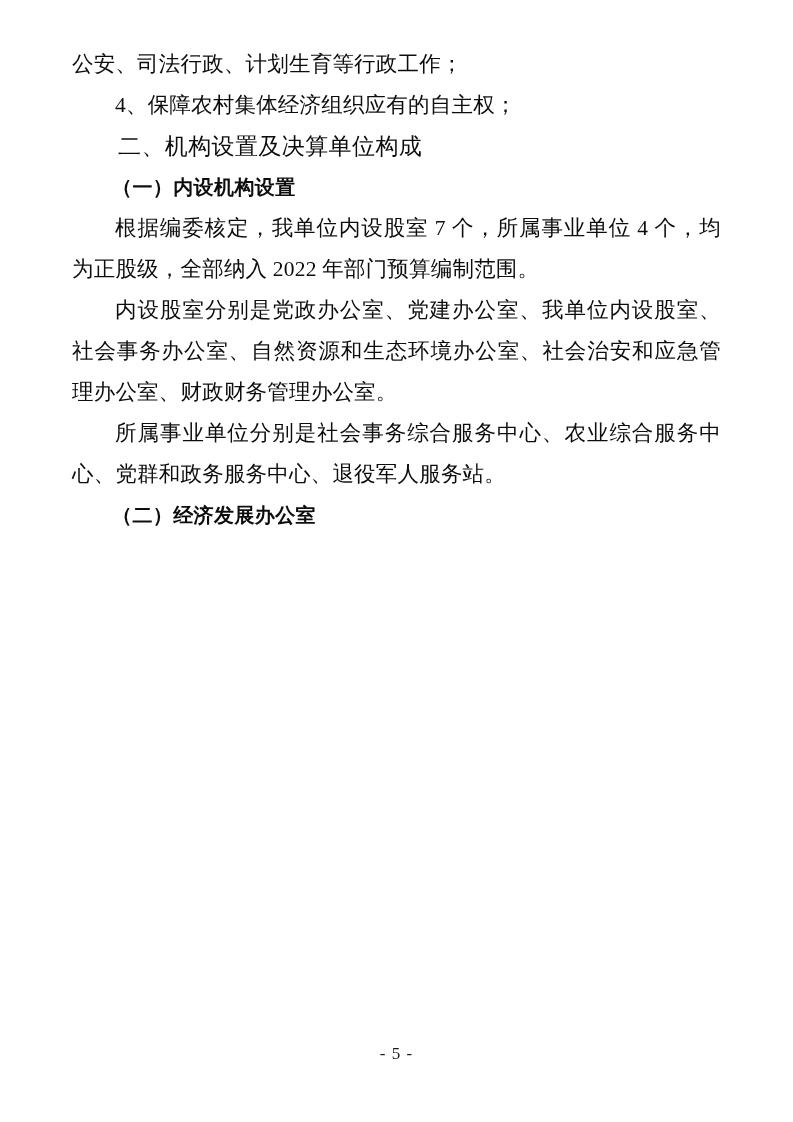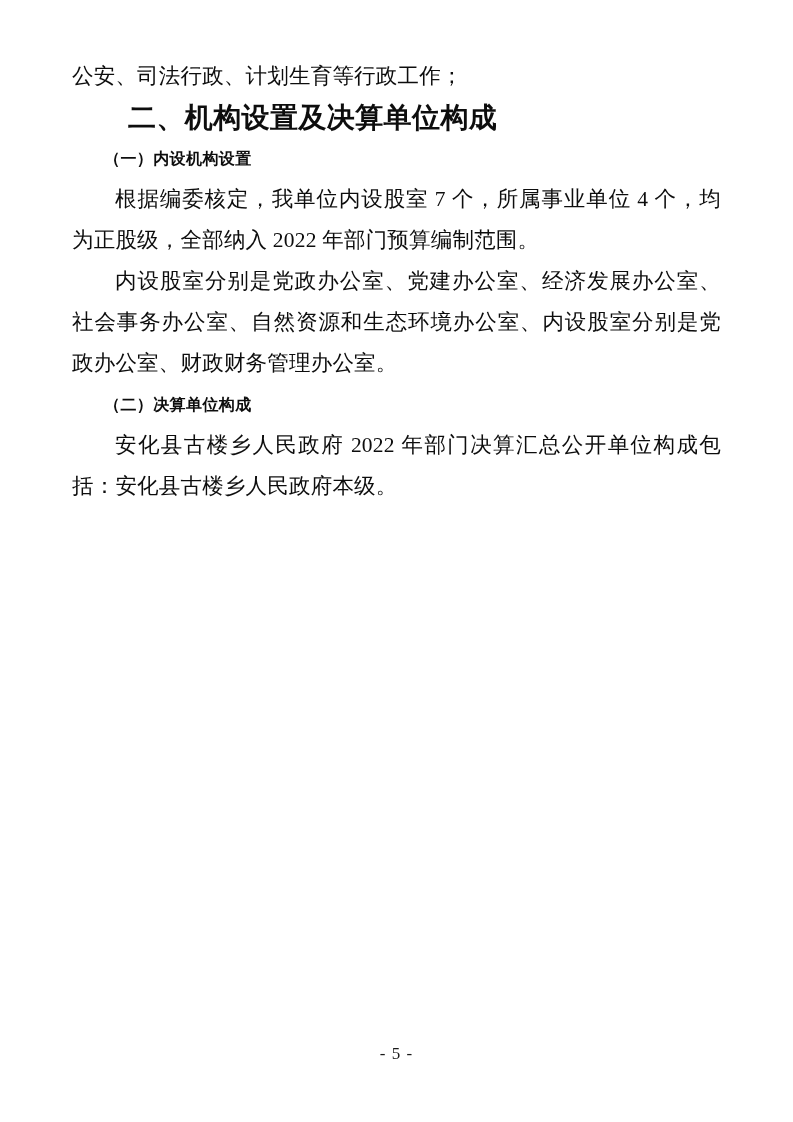--- a/index.html
+++ b/index.html
@@ -20,43 +20,42 @@
     height: 1122px;
     box-sizing: border-box;
     padding: 44px 72px 0 72px;
   }
   .doc-body {
     font-size: 21.5px;
     line-height: 41px;
     text-align: justify;
     text-justify: inter-ideograph;
     letter-spacing: 0.2px;
-    margin-top: 12px;
   }
   .para {
     margin: 0;
     text-indent: 0;
   }
   .para.indent {
     text-indent: 2em;
   }
   .heading {
     margin: 0;
     font-family: "Liberation Sans", "DejaVu Sans", sans-serif;
-    font-weight: bold;
-    font-size: 28px;
+    font-weight: normal;
+    font-size: 23px;
     line-height: 41px;
     text-indent: 2em;
     letter-spacing: 0.4px;
   }
   .subheading {
     margin: 0;
     font-family: "Liberation Sans", "DejaVu Sans", sans-serif;
     font-weight: bold;
-    font-size: 16px;
+    font-size: 20px;
     line-height: 41px;
     text-indent: 2em;
     letter-spacing: 0.4px;
   }
   .page-footer {
     position: absolute;
     left: 0;
     right: 0;
     bottom: 58px;
     text-align: center;
@@ -68,33 +67,34 @@
 </style>
 </head>
 <body>
 
 <div class="page">
   <div class="doc-body">
 
     <p class="para">公安、司法行政、计划生育等行政工作；</p>
 
 
+    <p class="para indent">4、保障农村集体经济组织应有的自主权；</p>
 
 
 
 
     <h2 class="heading">二、机构设置及决算单位构成</h2>
 
     <h3 class="subheading">（一）内设机构设置</h3>
 
     <p class="para indent">根据编委核定，我单位内设股室 7 个，所属事业单位 4 个，均为正股级，全部纳入 2022 年部门预算编制范围。</p>
 
-    <p class="para indent">内设股室分别是党政办公室、党建办公室、经济发展办公室、社会事务办公室、自然资源和生态环境办公室、内设股室分别是党政办公室、财政财务管理办公室。</p>
+    <p class="para indent">内设股室分别是党政办公室、党建办公室、我单位内设股室、社会事务办公室、自然资源和生态环境办公室、社会治安和应急管理办公室、财政财务管理办公室。</p>
 
+    <p class="para indent">所属事业单位分别是社会事务综合服务中心、农业综合服务中心、党群和政务服务中心、退役军人服务站。</p>
 
-    <h3 class="subheading">（二）决算单位构成</h3>
+    <h3 class="subheading">（二）经济发展办公室</h3>
 
-    <p class="para indent">安化县古楼乡人民政府 2022 年部门决算汇总公开单位构成包括：安化县古楼乡人民政府本级。</p>
 
   </div>
 
   <div class="page-footer">- 5 -</div>
 </div>
 
 </body></html>

